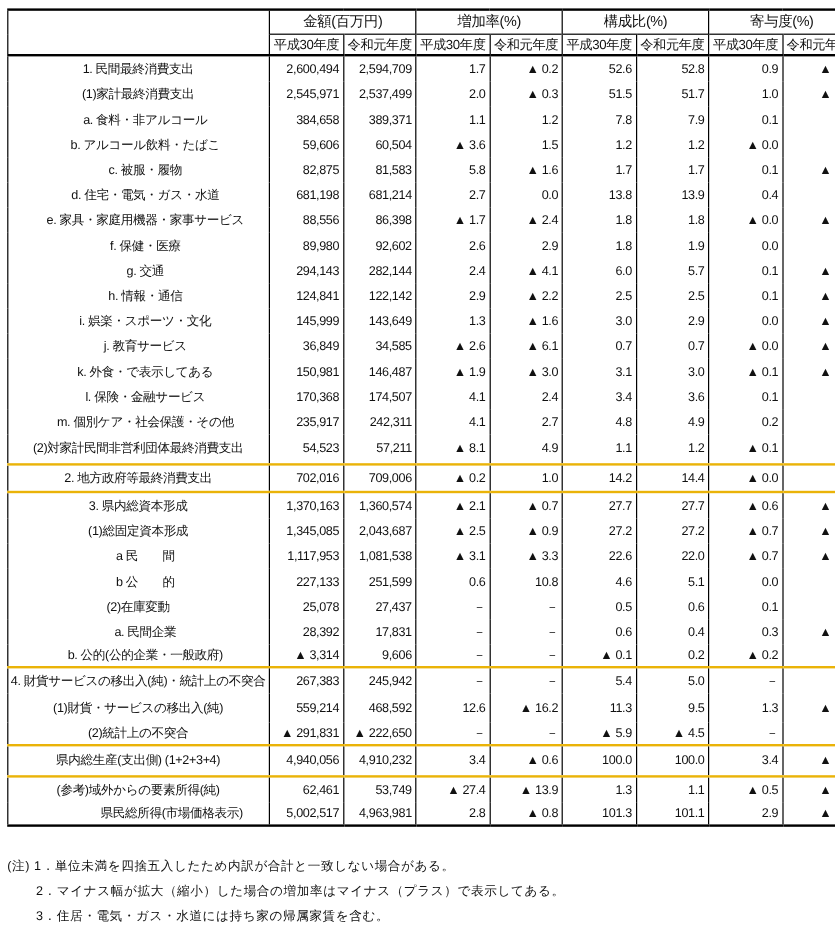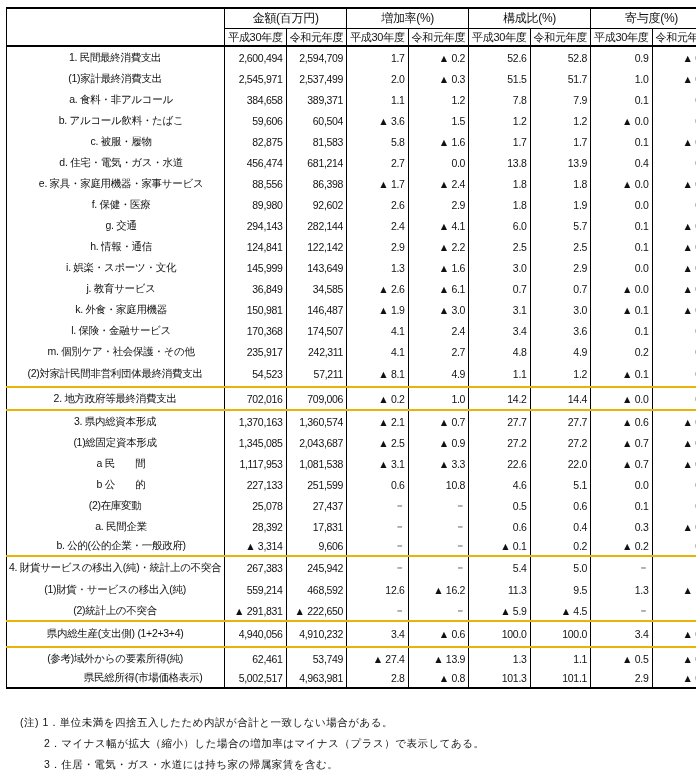--- a/index.html
+++ b/index.html
@@ -19,21 +19,21 @@
   th { border-left:1px solid #000; }
   th.lab { border-left:1.5px solid #000; }
   tr > *:last-child { border-right:2.5px solid #000; }
   td.g { border-left:1.5px solid #000; }
   tr.sep > * { border-top:2px solid #eab308; }
   tr.last > * { border-bottom:2.5px solid #000; }
   tr.short td { height:18px; }
   tr.tall td { height:24px; }
   .i1 { padding-left:14px !important;margin-left:44px; }
   .i3 { padding-left:58px !important; }
-  .notes { position:absolute; left:20px; top:712px; font-size:10.5px; line-height:21px; letter-spacing:0.5px; }
+  .notes { position:absolute; left:6px; top:712px; font-size:10.5px; line-height:21px; letter-spacing:0.5px; }
   .notes div { white-space:nowrap; }
   .notes .ind { padding-left:24px; }
 </style>
 </head>
 <body>
 
 <table>
   <colgroup>
     <col class="lbl">
       <col class="n">
@@ -115,21 +115,21 @@
         <td>81,583</td>
         <td class="g">5.8</td>
         <td>▲ 1.6</td>
         <td class="g">1.7</td>
         <td>1.7</td>
         <td class="g">0.1</td>
         <td>▲ 0.0</td>
       </tr>
       <tr>
         <td class="lab i1">d. 住宅・電気・ガス・水道</td>
-        <td class="g">456,474</td>
+        <td class="g">681,198</td>
         <td>681,214</td>
         <td class="g">2.7</td>
         <td>0.0</td>
         <td class="g">13.8</td>
         <td>13.9</td>
         <td class="g">0.4</td>
         <td>0.0</td>
       </tr>
       <tr>
         <td class="lab i1">e. 家具・家庭用機器・家事サービス</td>
@@ -191,21 +191,21 @@
         <td class="g">36,849</td>
         <td>34,585</td>
         <td class="g">▲ 2.6</td>
         <td>▲ 6.1</td>
         <td class="g">0.7</td>
         <td>0.7</td>
         <td class="g">▲ 0.0</td>
         <td>▲ 0.0</td>
       </tr>
       <tr>
-        <td class="lab i1">k. 外食・家庭用機器</td>
+        <td class="lab i1">k. 外食・で表示してある</td>
         <td class="g">150,981</td>
         <td>146,487</td>
         <td class="g">▲ 1.9</td>
         <td>▲ 3.0</td>
         <td class="g">3.1</td>
         <td>3.0</td>
         <td class="g">▲ 0.1</td>
         <td>▲ 0.1</td>
       </tr>
       <tr>

